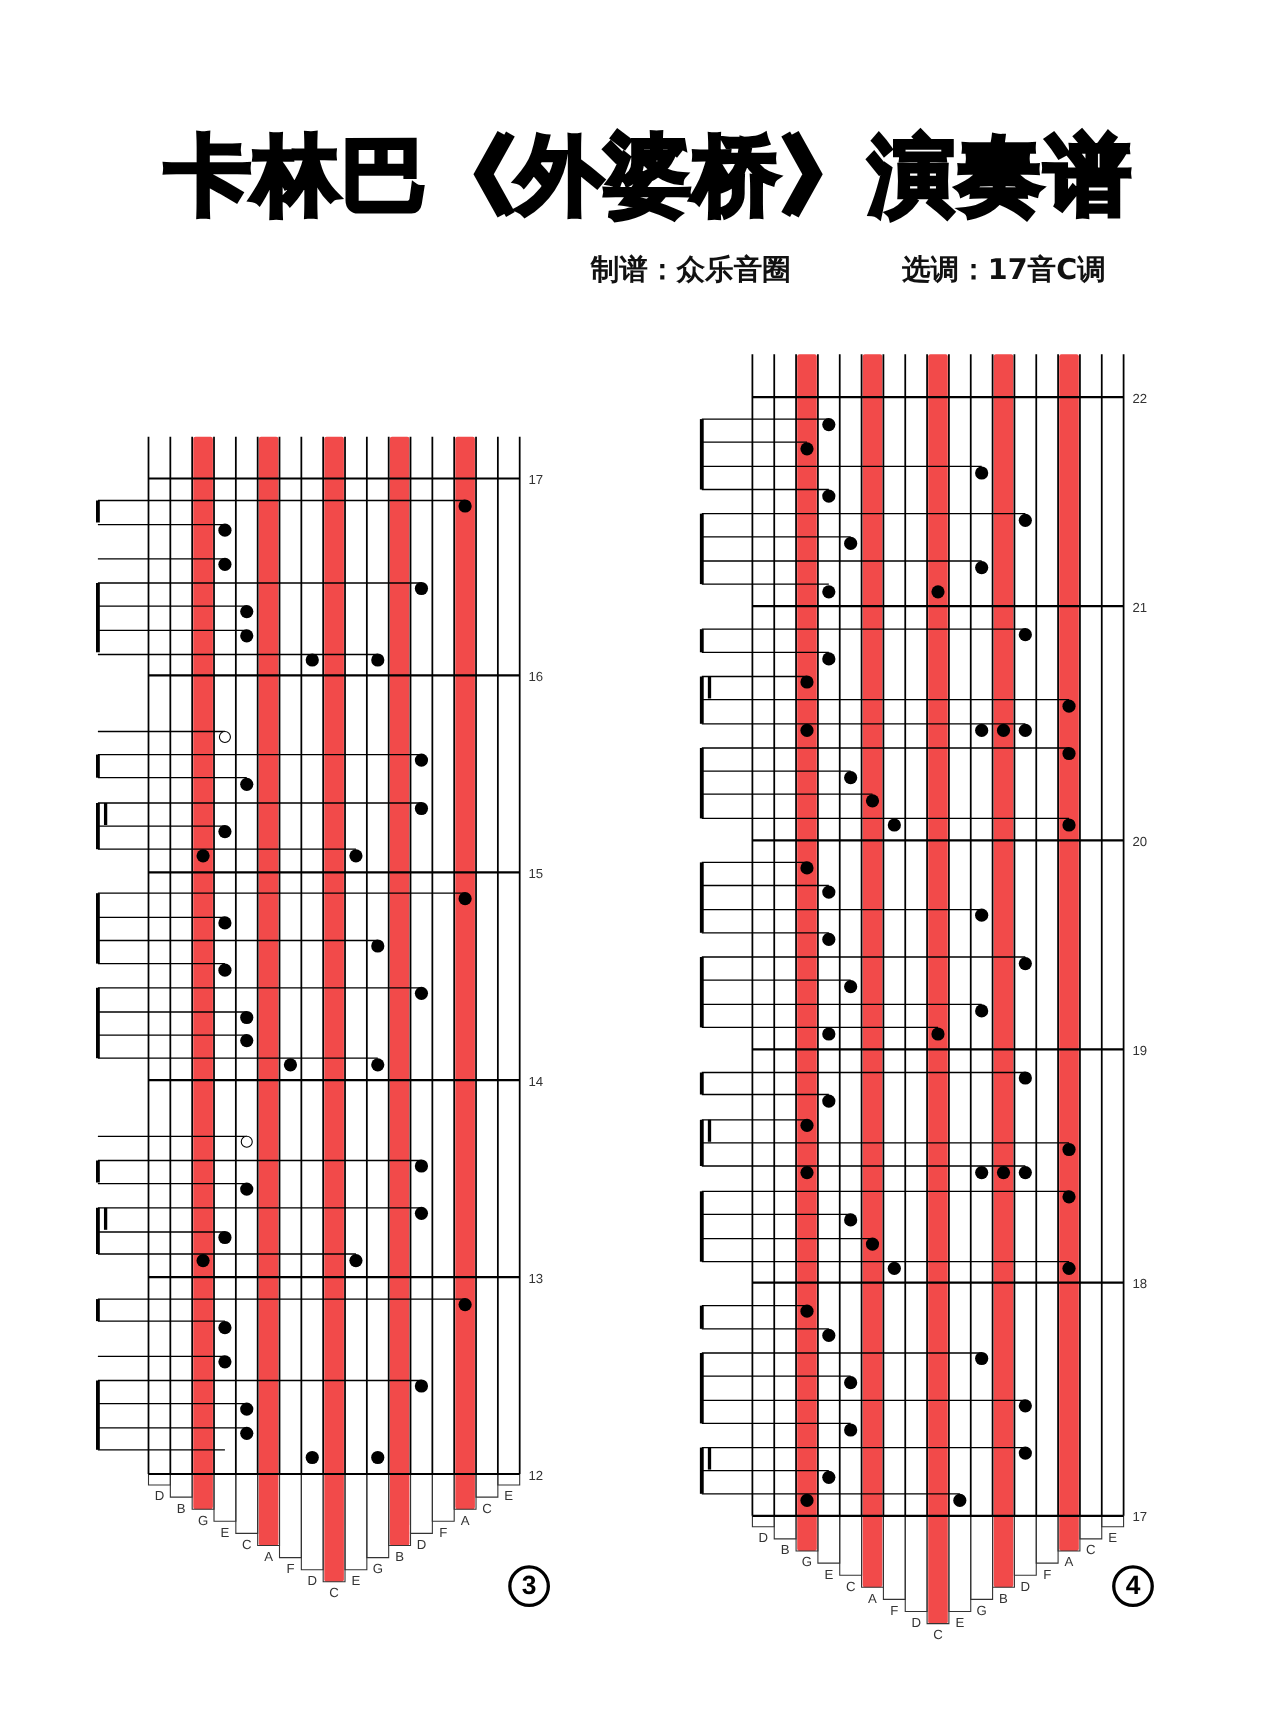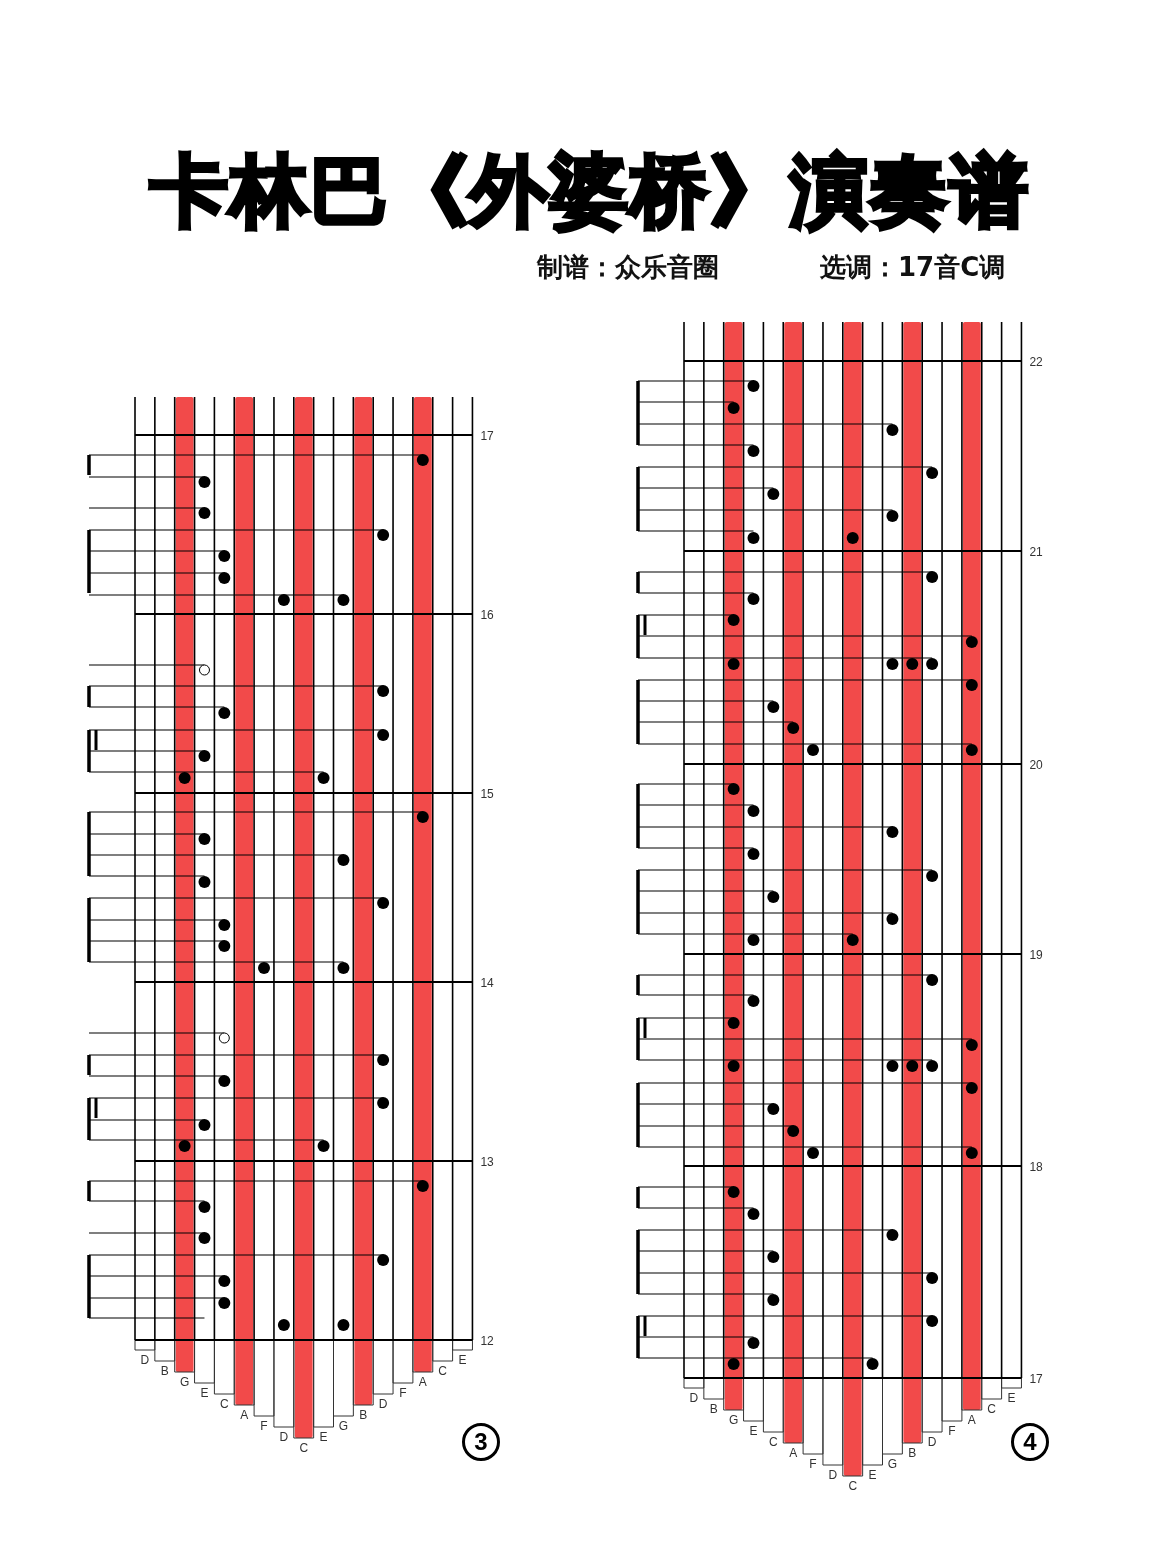--- a/index.html
+++ b/index.html
@@ -1,18 +1,18 @@
 <!DOCTYPE html>
 <html><head>
 <meta charset="utf-8">
 <style>
   html,body{margin:0;padding:0;background:#fff;}
   body{width:1152px;height:1565px;position:relative;overflow:hidden;font-family:"DejaVu Sans",sans-serif;}
-  .title{position:absolute;left:150px;top:108px;width:900px;font-size:78px;font-weight:900;letter-spacing:2px;color:#000;white-space:nowrap;margin-top:32px;-webkit-text-stroke:4px #000;}
-  .subtitle{position:absolute;top:228px;font-size:26px;font-weight:bold;color:#111;white-space:nowrap;margin-top:22px;}
+  .title{position:absolute;left:150px;top:108px;width:900px;font-size:78px;font-weight:900;letter-spacing:2px;color:#000;white-space:nowrap;-webkit-text-stroke:4px #000;}
+  .subtitle{position:absolute;top:228px;font-size:26px;font-weight:bold;color:#111;white-space:nowrap;}
   svg{position:absolute;left:0;top:0;}
   .pnum{position:absolute;width:32px;height:32px;border:3px solid #000;border-radius:50%;font-size:24px;font-weight:bold;text-align:center;line-height:32px;font-family:"Liberation Sans",sans-serif;}
 </style>
 </head>
 <body>
 
 <div class="title">卡林巴《外婆桥》演奏谱</div>
 <div class="subtitle" style="left:537px">制谱：众乐音圈</div>
 <div class="subtitle" style="left:820px">选调：17音C调</div>
 

